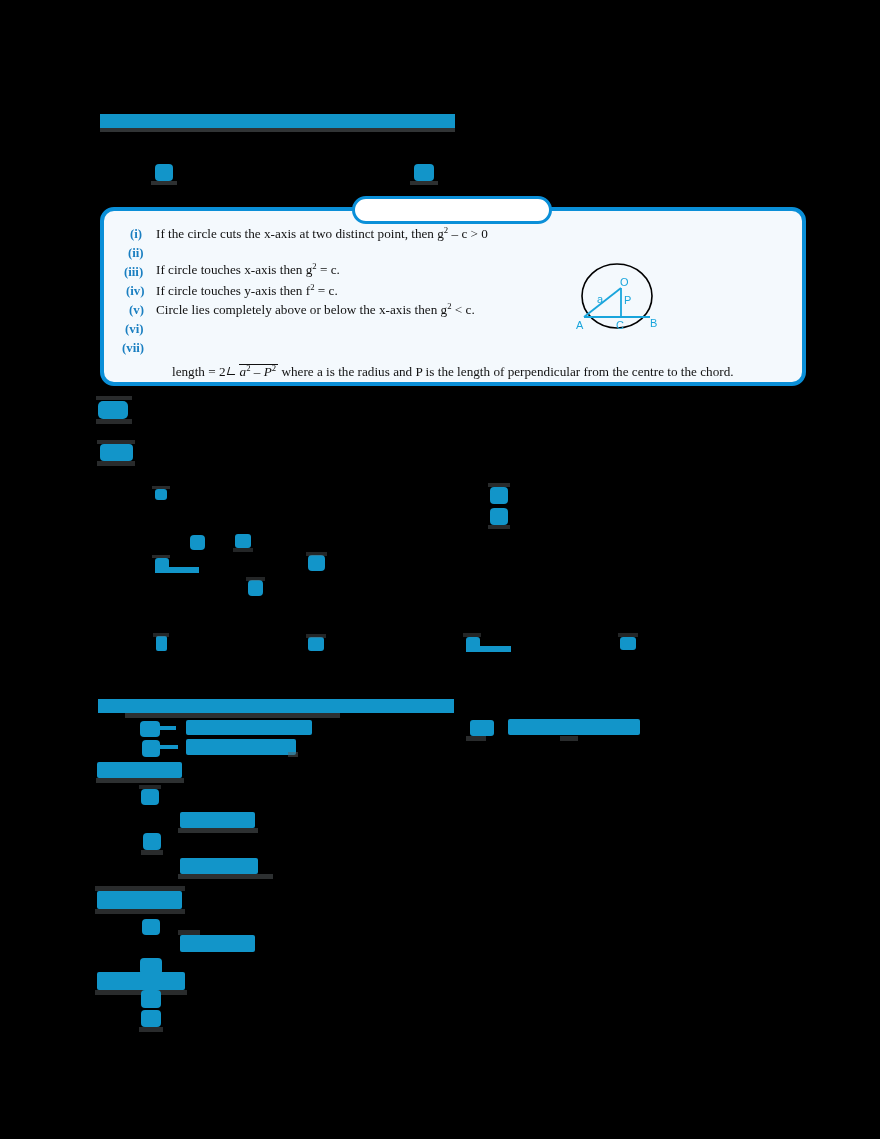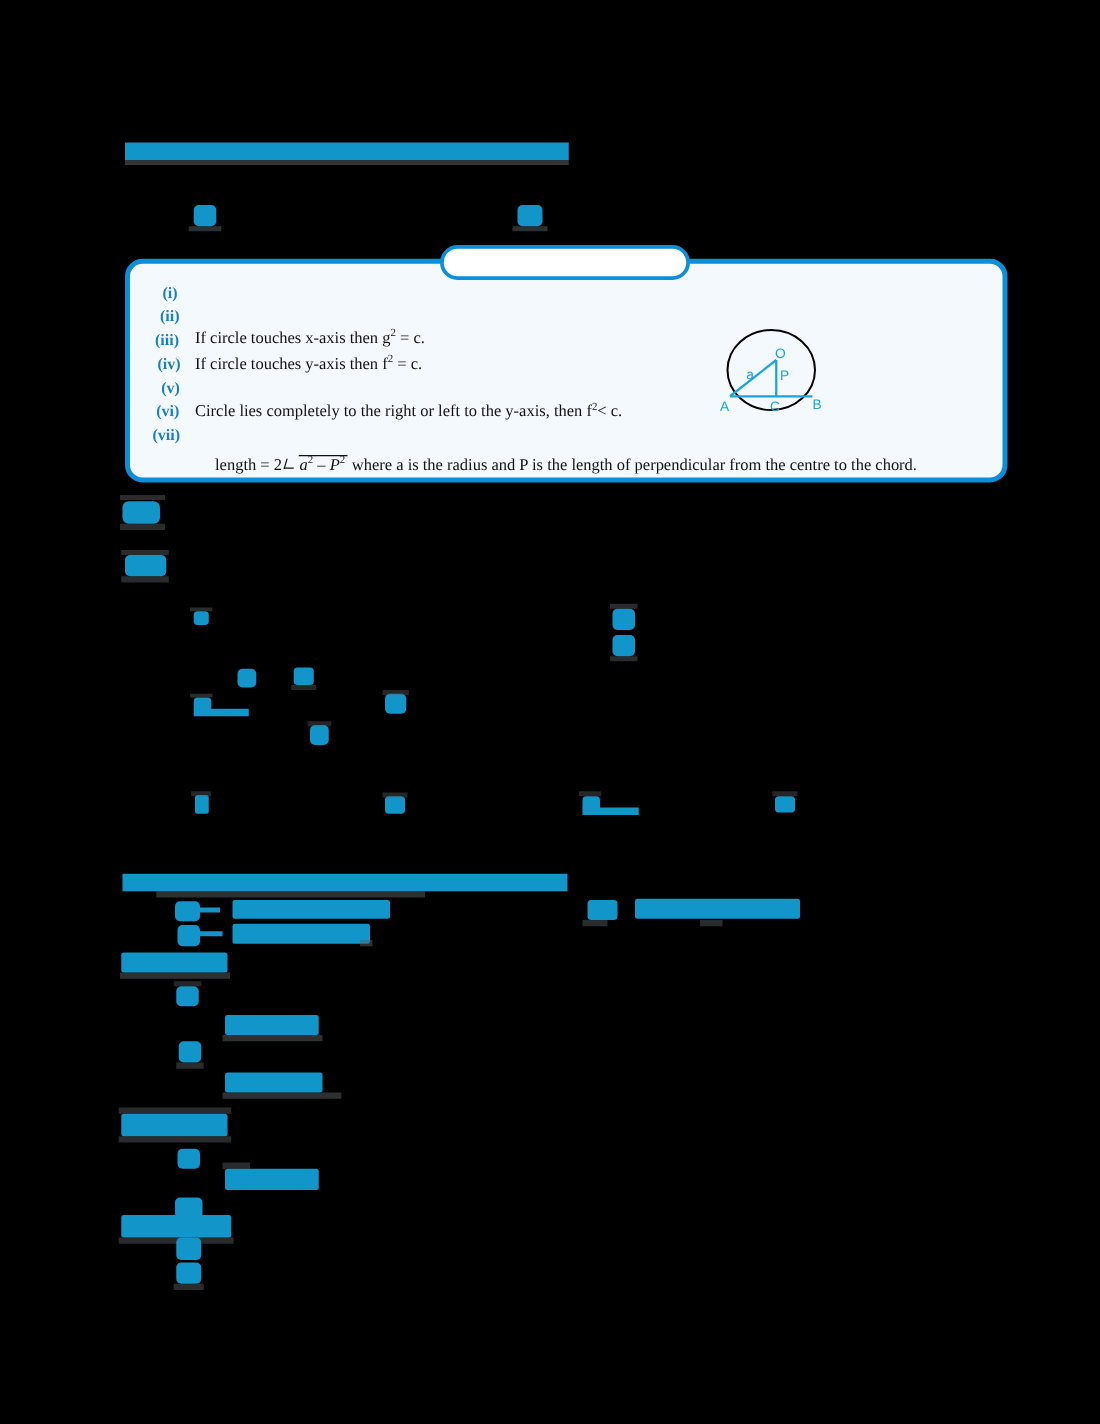--- a/index.html
+++ b/index.html
@@ -72,33 +72,34 @@
   </div>
 
   <div class="tab">
     <span></span>
   </div>
 
   <div class="mainbox">
     <div class="mainbox-inner">
 
       <span class="rn rn1">(i)</span>
+      <span class="row r1 txt1">If the circle cuts the x-axis at two distinct point, then g<sup>2</sup> – c &gt; 0</span>
 
       <span class="rn rn2">(ii)</span>
 
       <span class="rn rn3">(iii)</span>
       <span class="row r3 txt3">If circle touches x-axis then g<sup>2</sup> = c.</span>
 
       <span class="rn rn4">(iv)</span>
       <span class="row r4 txt4">If circle touches y-axis then f<sup>2</sup> = c.</span>
 
       <span class="rn rn5">(v)</span>
+      <span class="row r5 txt5">Circle lies completely above or below the x-axis then g<sup>2</sup> &lt; c.</span>
 
       <span class="rn rn6">(vi)</span>
-      <span class="row r6 txt6">Circle lies completely to the right or left to the y-axis, then f<sup>2</sup>&lt; c.</span>
 
       <span class="rn rn7">(vii)</span>
 
       <span class="row r8 txt8">
         <span>length</span>
         <span>= 2</span><span class="radwrap"><span class="radbar"><span class="it">a</span><sup>2</sup> – <span class="it">P</span><sup>2</sup></span></span>
         <span>where a is the radius and P is the length of perpendicular from the centre to the chord.</span>
       </span>
 
       <svg class="diagram" viewBox="0 0 86 78">

